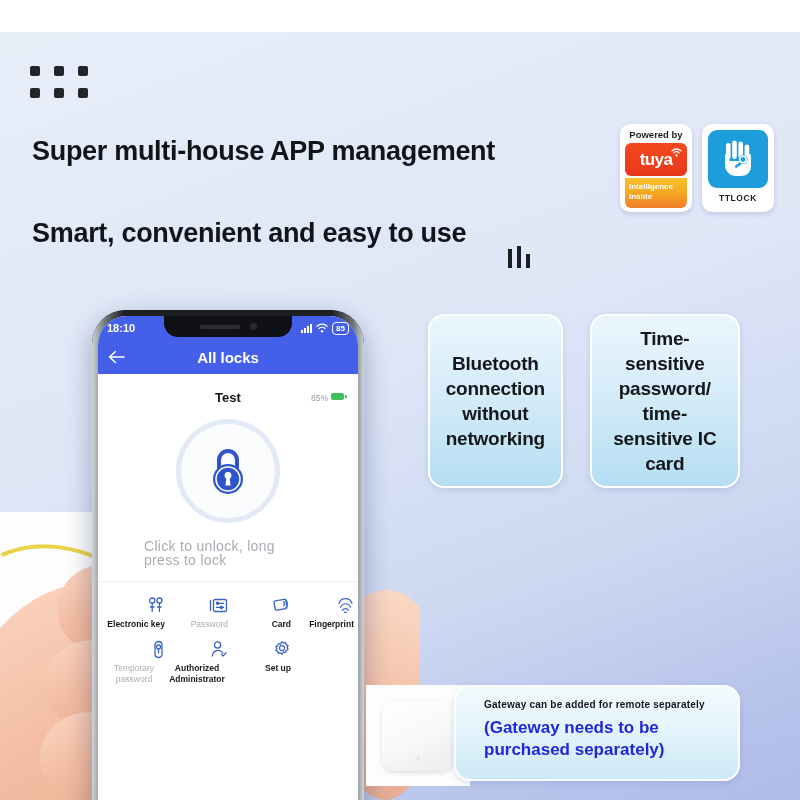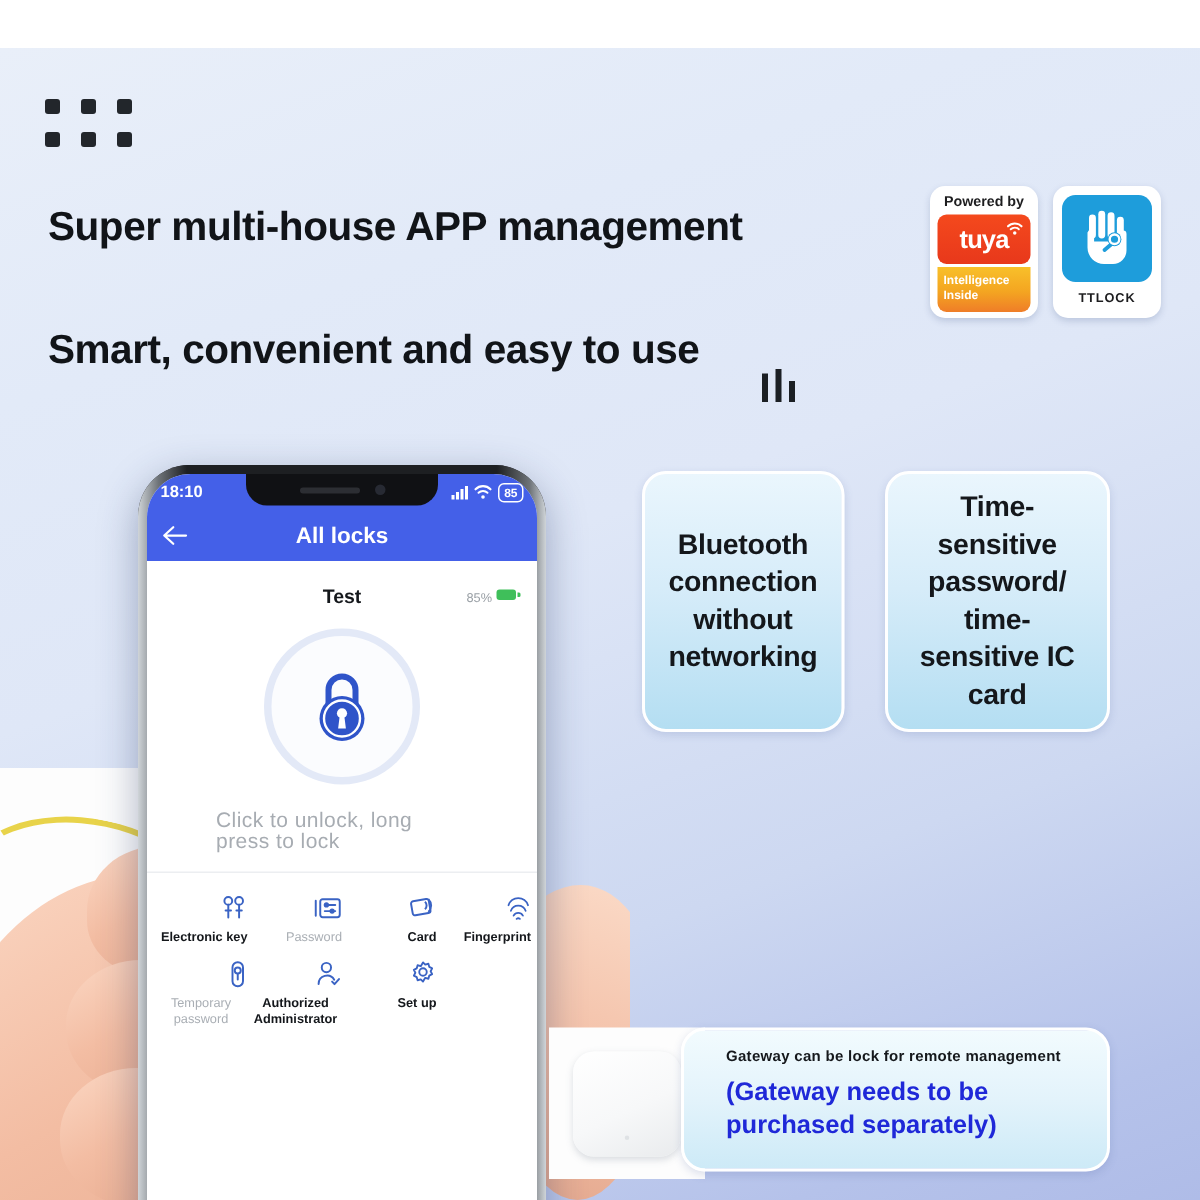--- a/index.html
+++ b/index.html
@@ -748,18 +748,18 @@
     <div class="feature-card">
       <div class="feature-text">Time-sensitive password/ time-sensitive IC card</div>
     </div>
   </div>
 
   <div id="gateway-section">
     <div id="gateway-photo">
       <div id="gateway-device"></div>
     </div>
     <div id="gateway-card">
-      <div id="gateway-line1">Gateway can be lock for remote management</div>
+      <div id="gateway-line1">Gateway can be added for remote separately</div>
       <div id="gateway-line2">(Gateway needs to be purchased separately)</div>
     </div>
   </div>
 
 </div>
 
 </body></html>

